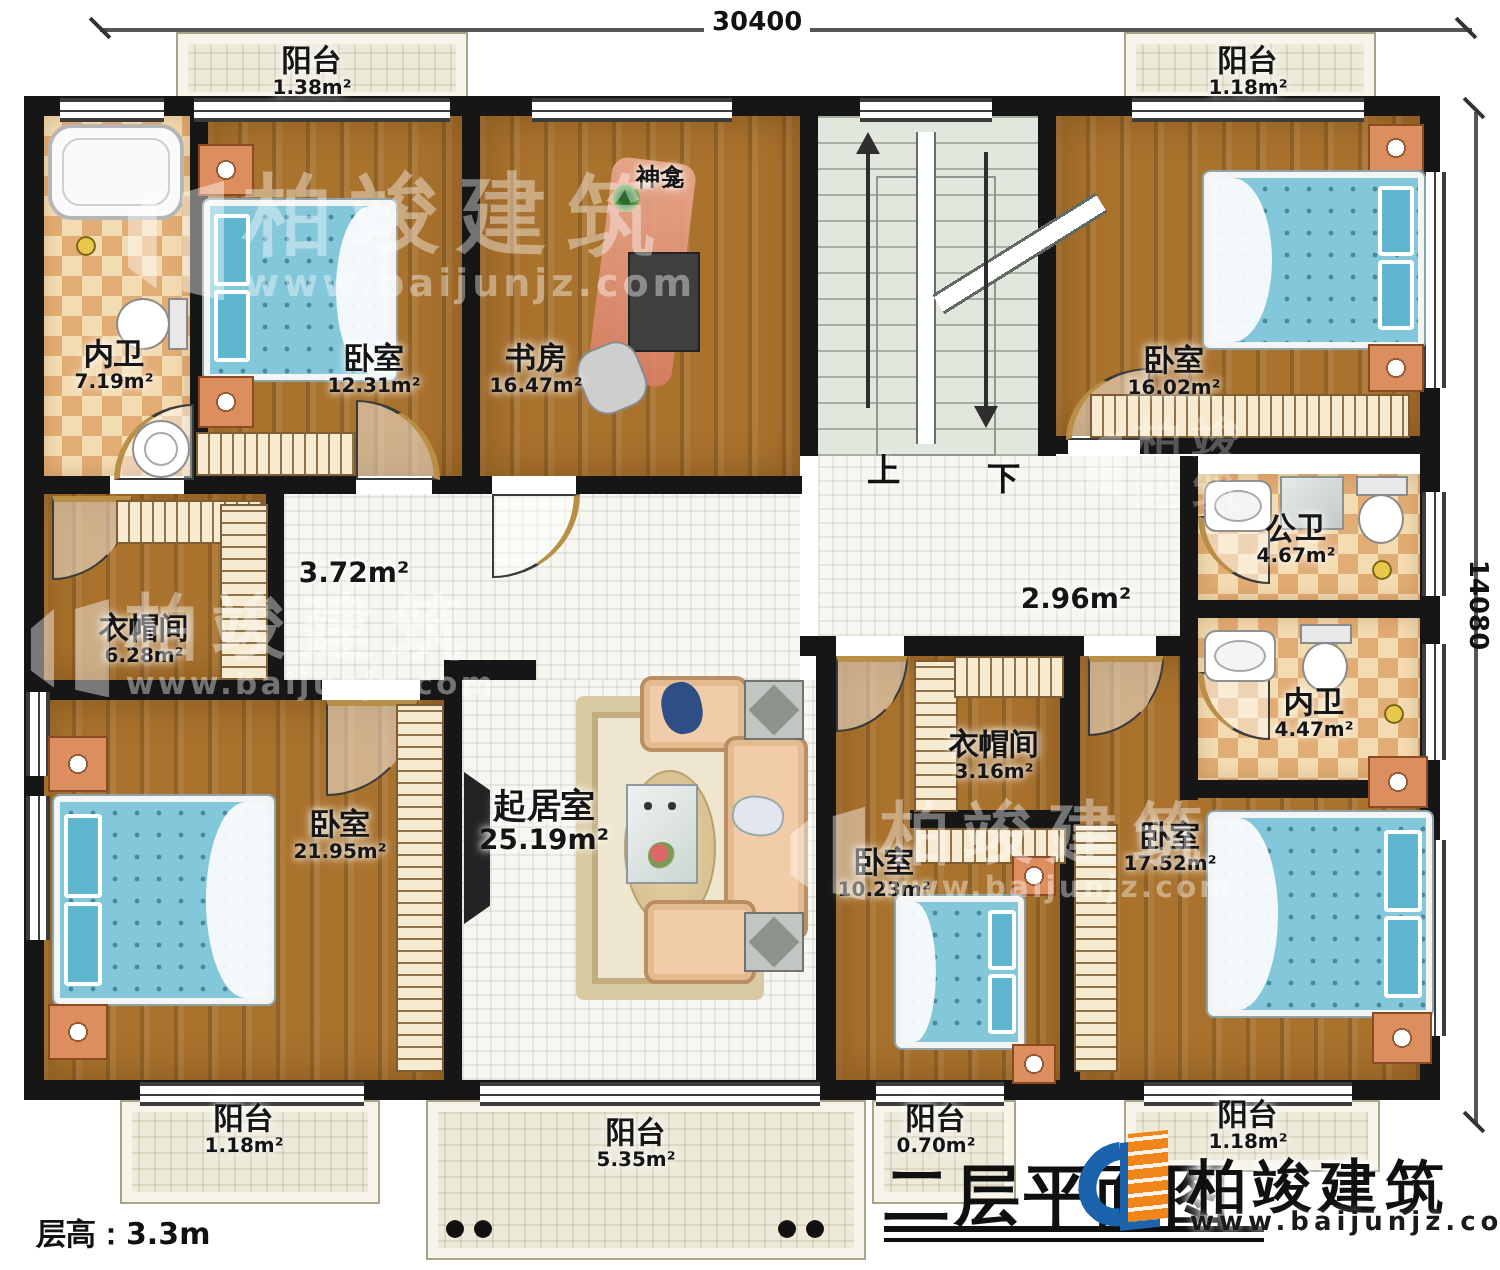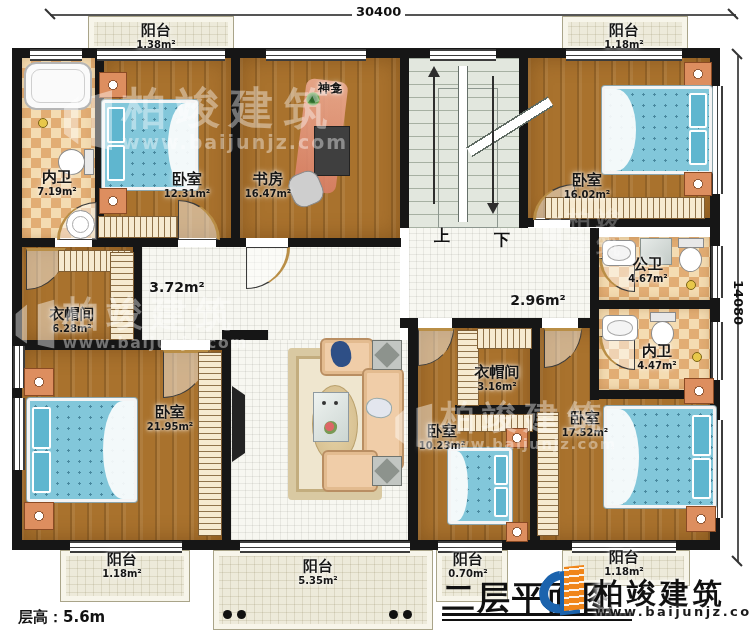--- a/index.html
+++ b/index.html
@@ -345,20 +345,24 @@
       <span class="ar">4.47m²</span>
     </div>
   <div class="rlabel" style="left:72px;top:320px;">
       <span class="nm">衣帽间</span>
       <span class="ar">6.28m²</span>
     </div>
   <div class="rlabel" style="left:170px;top:418px;">
       <span class="nm">卧室</span>
       <span class="ar">21.95m²</span>
     </div>
+  <div class="rlabel big" style="left:272px;top:412px;">
+      <span class="nm">起居室</span>
+      <span class="ar">25.19m²</span>
+    </div>
   <div class="rlabel" style="left:497px;top:378px;">
       <span class="nm">衣帽间</span>
       <span class="ar">3.16m²</span>
     </div>
   <div class="rlabel" style="left:442px;top:437px;">
       <span class="nm">卧室</span>
       <span class="ar">10.23m²</span>
     </div>
   <div class="rlabel" style="left:585px;top:424px;">
       <span class="nm">卧室</span>
@@ -402,21 +406,21 @@
         <div class="t2">www.baijunjz.com</div>
       </div>
   </div>
   <div class="wm" style="left:540px;top:208px;transform:scale(.55);transform-origin:left top;opacity:.35;">
     <div class="glyph"></div>
     <div>
         <div class="t1">柏竣建筑</div>
       </div>
   </div>
 
-  <div class="foottext" style="left:18px;top:608px;">层高：5.6m</div>
+  <div class="foottext" style="left:18px;top:608px;">层高：3.3m</div>
 
   <div class="title" style="left:442px;top:576px;">二层平面图</div>
   <div class="abs" style="left:442px;top:613px;width:190px;height:3px;background:#101010;"></div>
   <div class="abs" style="left:442px;top:619px;width:190px;height:2px;background:#101010;"></div>
 
   <div class="logoicon" style="left:540px;top:566px;z-index:70;">
     <div class="swoosh"></div>
       <div class="tower"></div>
   </div>
   <div class="brandname" style="left:594px;top:574px;z-index:70;text-shadow:0 0 4px #fff,0 0 6px #fff;">柏竣建筑</div>

